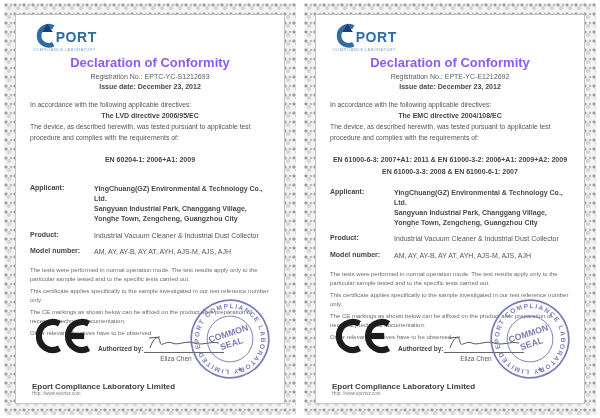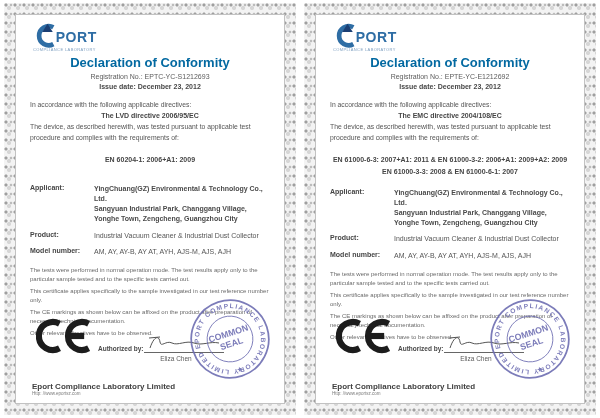--- a/index.html
+++ b/index.html
@@ -22,21 +22,21 @@
   .inner {
     position:absolute; inset:11px; background:#ffffff;
     border:1px solid #c2c2c2; padding:8px 14px 6px 14px; overflow:hidden;
   }
 
   
   .logo { height:30px; position:relative; }
   .logo svg { display:block; }
   .logo-tagline { font-size:4px; color:#7d9fc0; letter-spacing:0.4px; margin:-2px 0 0 3px; }
 
-  .title { text-align:center; font-size:13px; font-weight:bold; color:#0369a1; margin-top:2px; }
+  .title { text-align:center; font-size:13px; font-weight:bold; color:#8b5cf6; margin-top:2px; }
   .regline { text-align:center; font-size:7px; color:#5c5c5c; margin-top:3px; }
   .issueline { text-align:center; font-size:7px; font-weight:bold; color:#474747; margin-top:3px; }
 
   .intro { font-size:6.8px; color:#555; margin-top:11px; }
   .directive { text-align:center; font-size:7px; font-weight:bold; color:#454545; margin-top:4px; }
   .device { font-size:6.8px; color:#555; line-height:1.55; margin-top:3px; }
   .standards { text-align:center; font-size:7px; font-weight:bold; color:#454545; line-height:1.7; margin:11px 0 10px; min-height:20px; }
 
   .row { display:flex; font-size:7px; margin-top:6px; }
   .row .lbl { flex:none; width:64px; font-weight:bold; color:#454545; }

